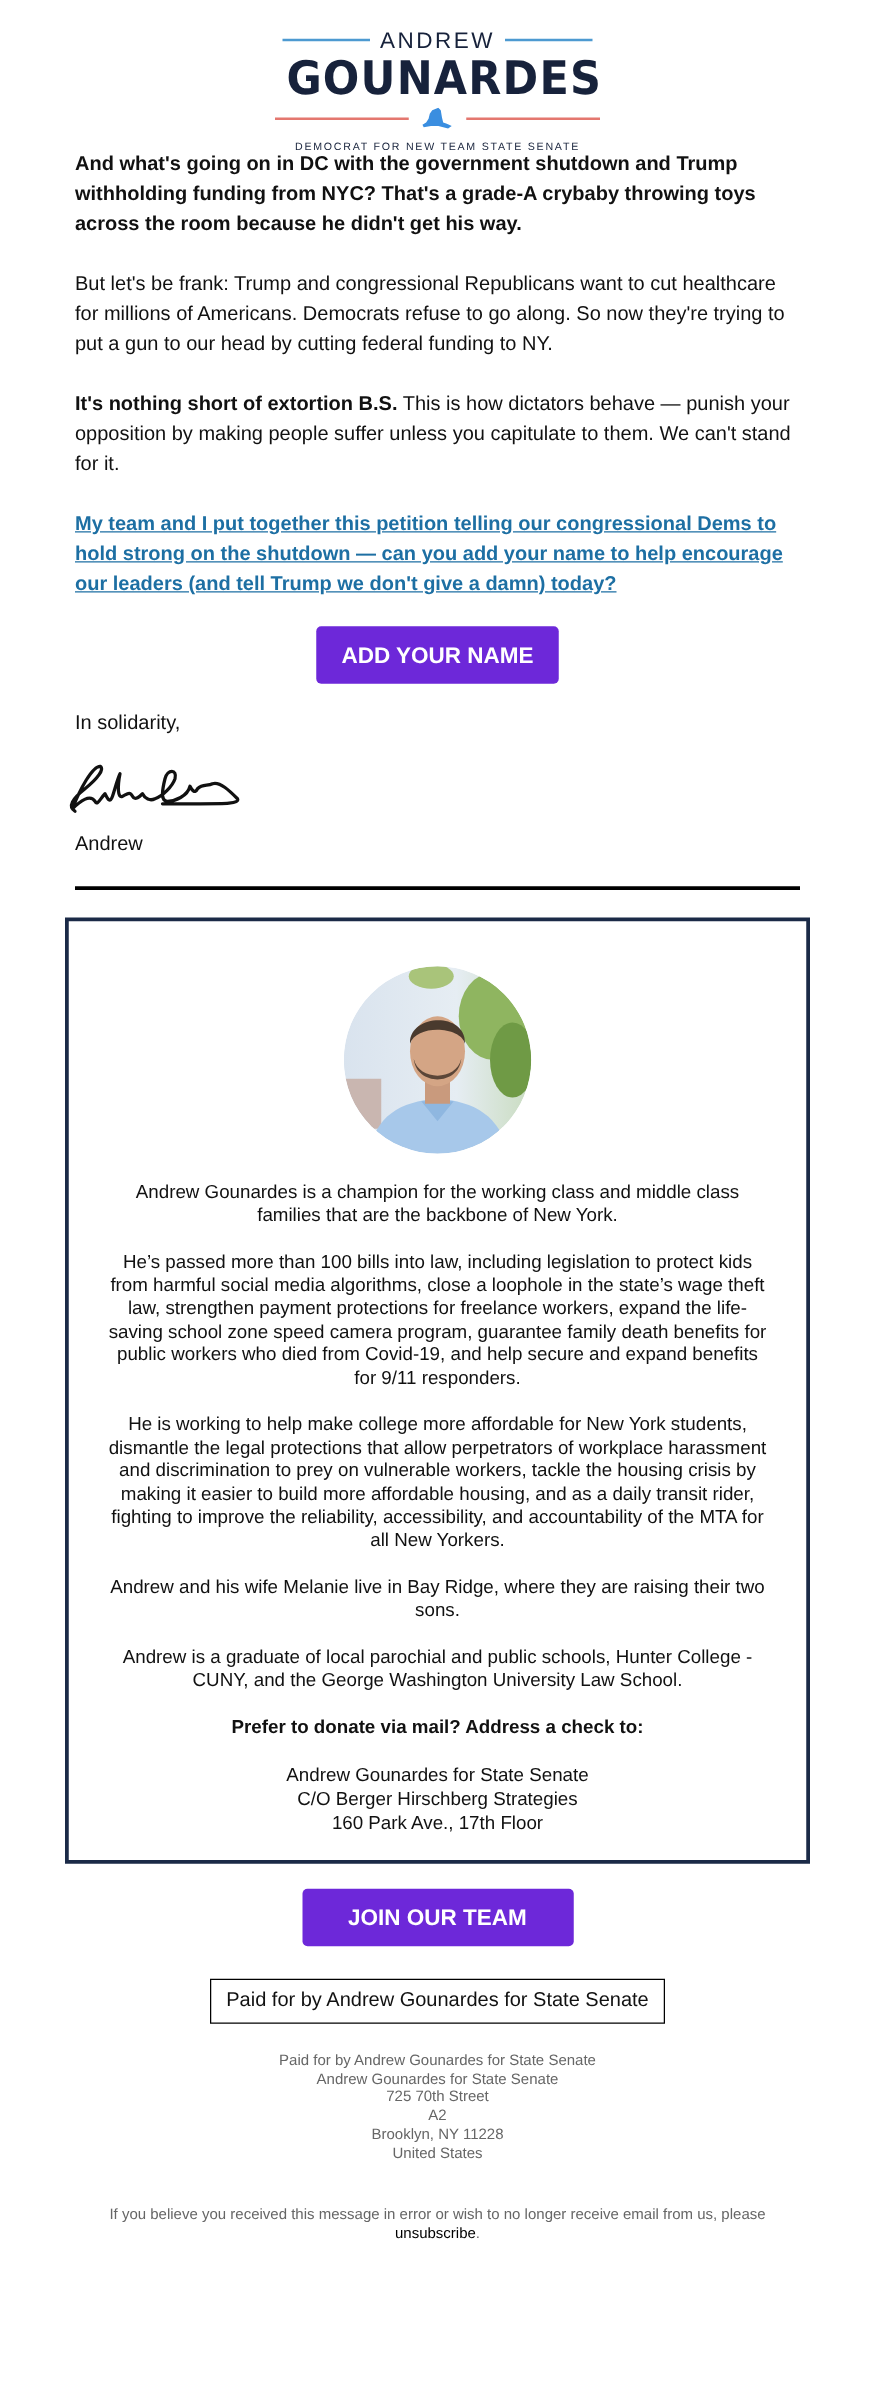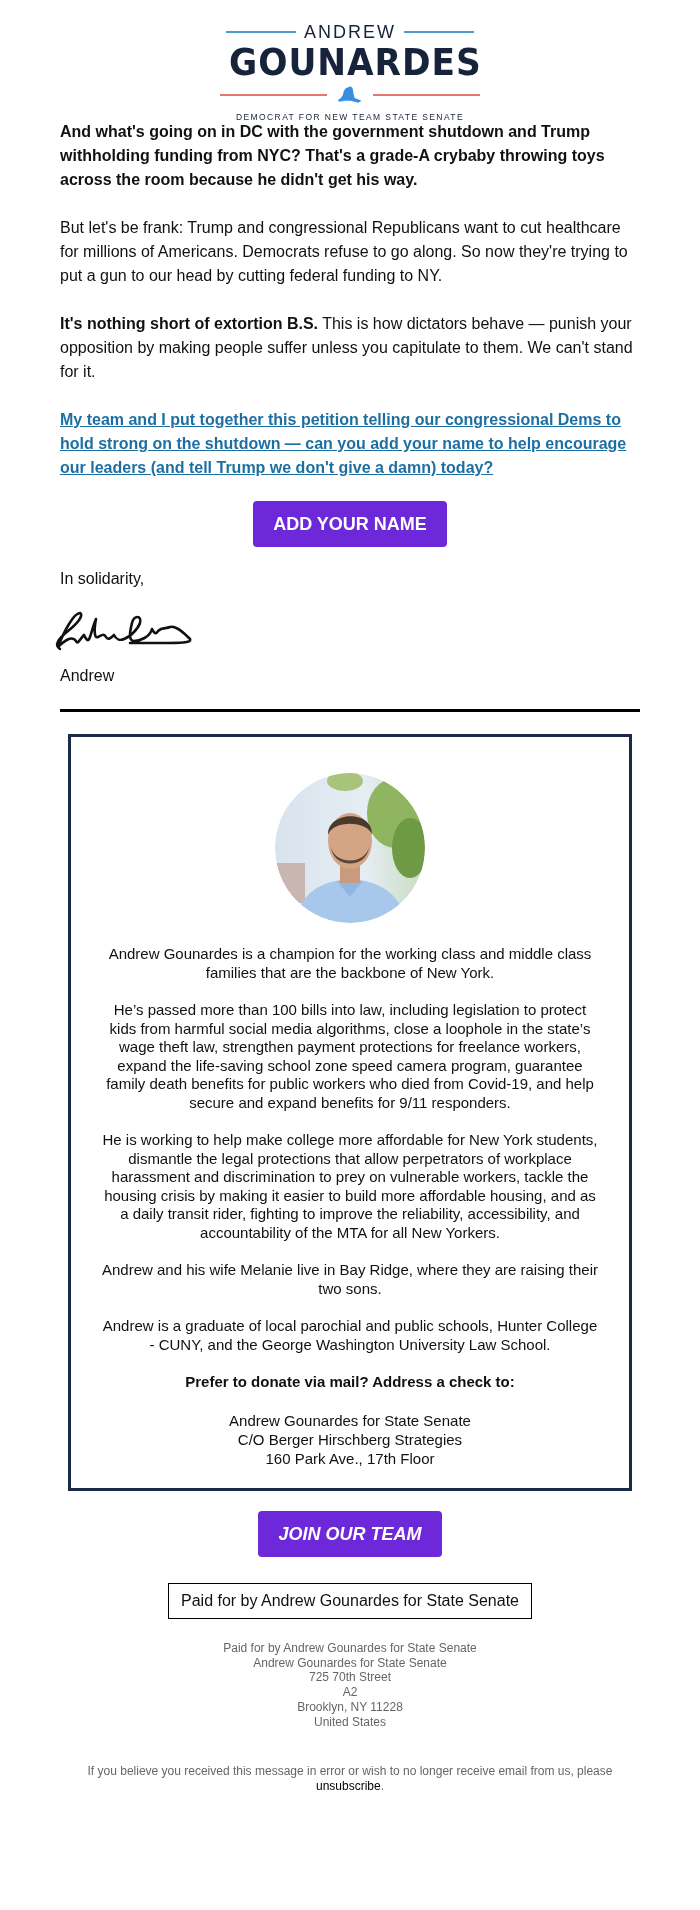--- a/index.html
+++ b/index.html
@@ -21,21 +21,21 @@
     
     .content { padding: 0 60px; }
     .p { font-size: 16px; line-height: 24px; margin-bottom: 24px; }
     .p.first { margin-top: 46px; }
     .b { font-weight: bold; }
     .petition-link { color: #1d6fa3; font-weight: bold; text-decoration: underline; font-size: 16px; line-height: 24px; display: block; cursor: pointer; }
 
     .btn-wrap { text-align: center; margin: 21px 0 22px; }
     .btn { display: inline-block; background: #6d28d9; color: #ffffff; font-weight: bold; font-size: 18px; border-radius: 4px; text-align: center; cursor: pointer; border: none; font-family: "Liberation Sans", sans-serif; }
     .btn-add { width: 194px; height: 46px; line-height: 46px; }
-    .btn-join { width: 184px; height: 46px; line-height: 46px; font-style: italic; }
+    .btn-join { width: 217px; height: 46px; line-height: 46px; }
 
     .closing { font-size: 16px; line-height: 20px; }
     .signature { width: 150px; height: 55px; margin: 12px 0 10px -10px; display: block; }
     .signer { font-size: 16px; line-height: 20px; }
 
     .divider { height: 3px; background: #000000; margin: 23px 0 22px; }
 
     
     .bio-box { margin: 0 8px; border: 3px solid #1b2a47; padding: 36px 28px 20px; text-align: center; }
     .headshot { width: 150px; height: 150px; border-radius: 50%; margin: 0 auto 22px; overflow: hidden; display: block; }
@@ -84,21 +84,21 @@
 
     <div class="closing">In solidarity,</div>
     <svg class="signature" viewBox="0 0 150 55">
       <path d="M10 48 C 4 44, 8 38, 18 30 C 28 22, 34 14, 30 12 C 24 12, 14 30, 8 46 C 14 40, 22 34, 26 40 C 28 44, 30 38, 34 34 C 36 38, 38 42, 40 36 C 42 30, 44 22, 46 18 C 44 28, 44 38, 48 36 C 52 34, 54 32, 56 36 C 58 40, 62 36, 64 34 C 66 38, 70 40, 74 38 C 80 36, 88 28, 90 22 C 92 14, 84 14, 82 22 C 80 30, 78 40, 84 40 C 90 40, 100 36, 102 28 C 104 32, 106 34, 108 30 C 112 26, 116 28, 120 26 C 126 24, 134 32, 140 38 C 142 42, 130 42, 110 42 L 80 42" fill="none" stroke="#111" stroke-width="2.6" stroke-linecap="round" stroke-linejoin="round"></path>
     </svg>
     <div class="signer">Andrew</div>
 
     <div class="divider"></div>
   </div>
 
-  <div class="content" style="padding:0 60px;">
+  <div class="content" style="padding:0 44px;">
     <div class="bio-box">
       <svg class="headshot" viewBox="0 0 150 150">
         <defs>
           <clipPath id="hc">
               <circle cx="75" cy="75" r="75"></circle>
             </clipPath>
           <linearGradient id="bg" x1="0" y1="0" x2="1" y2="0">
             <stop offset="0" stop-color="#d9e3ee"></stop>
             <stop offset="0.6" stop-color="#e6edf3"></stop>
             <stop offset="1" stop-color="#c9dcc0"></stop>

